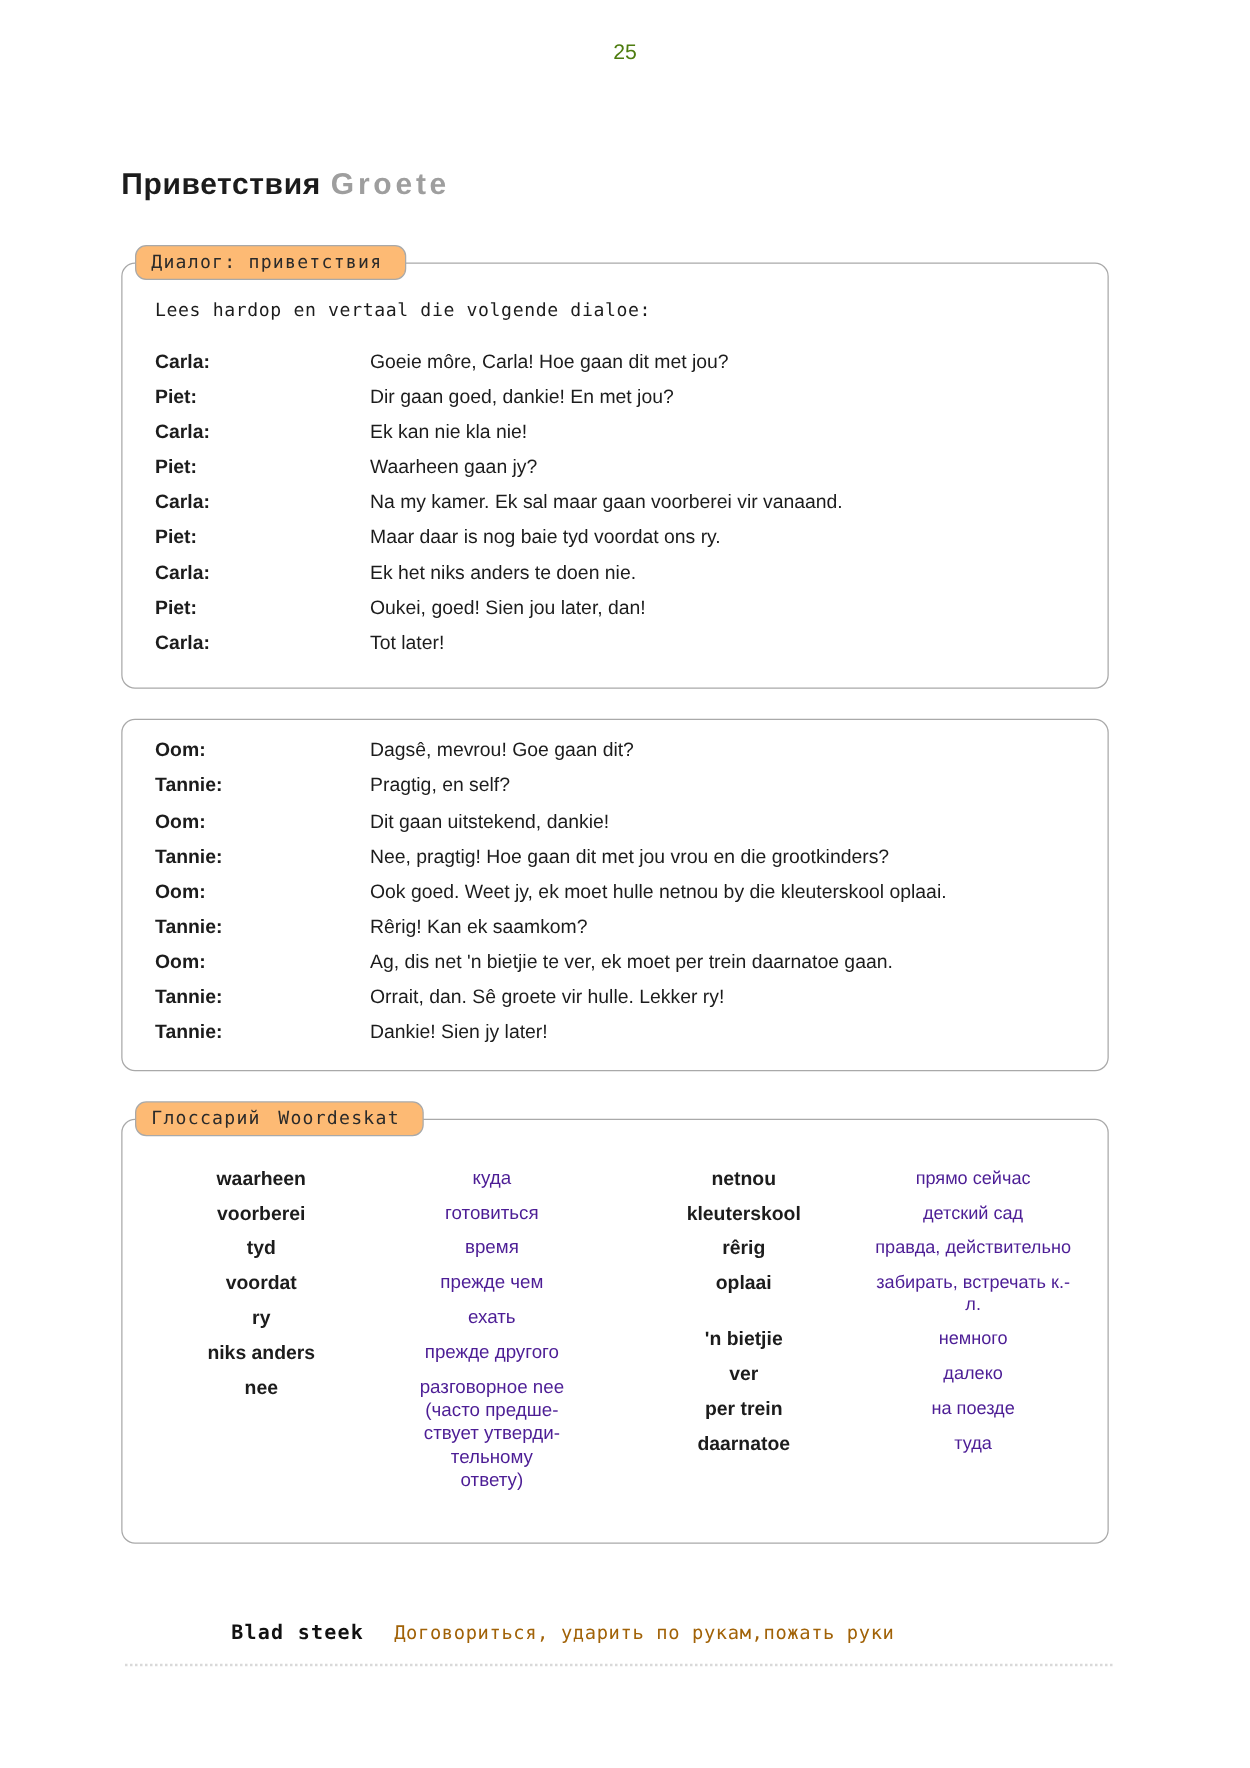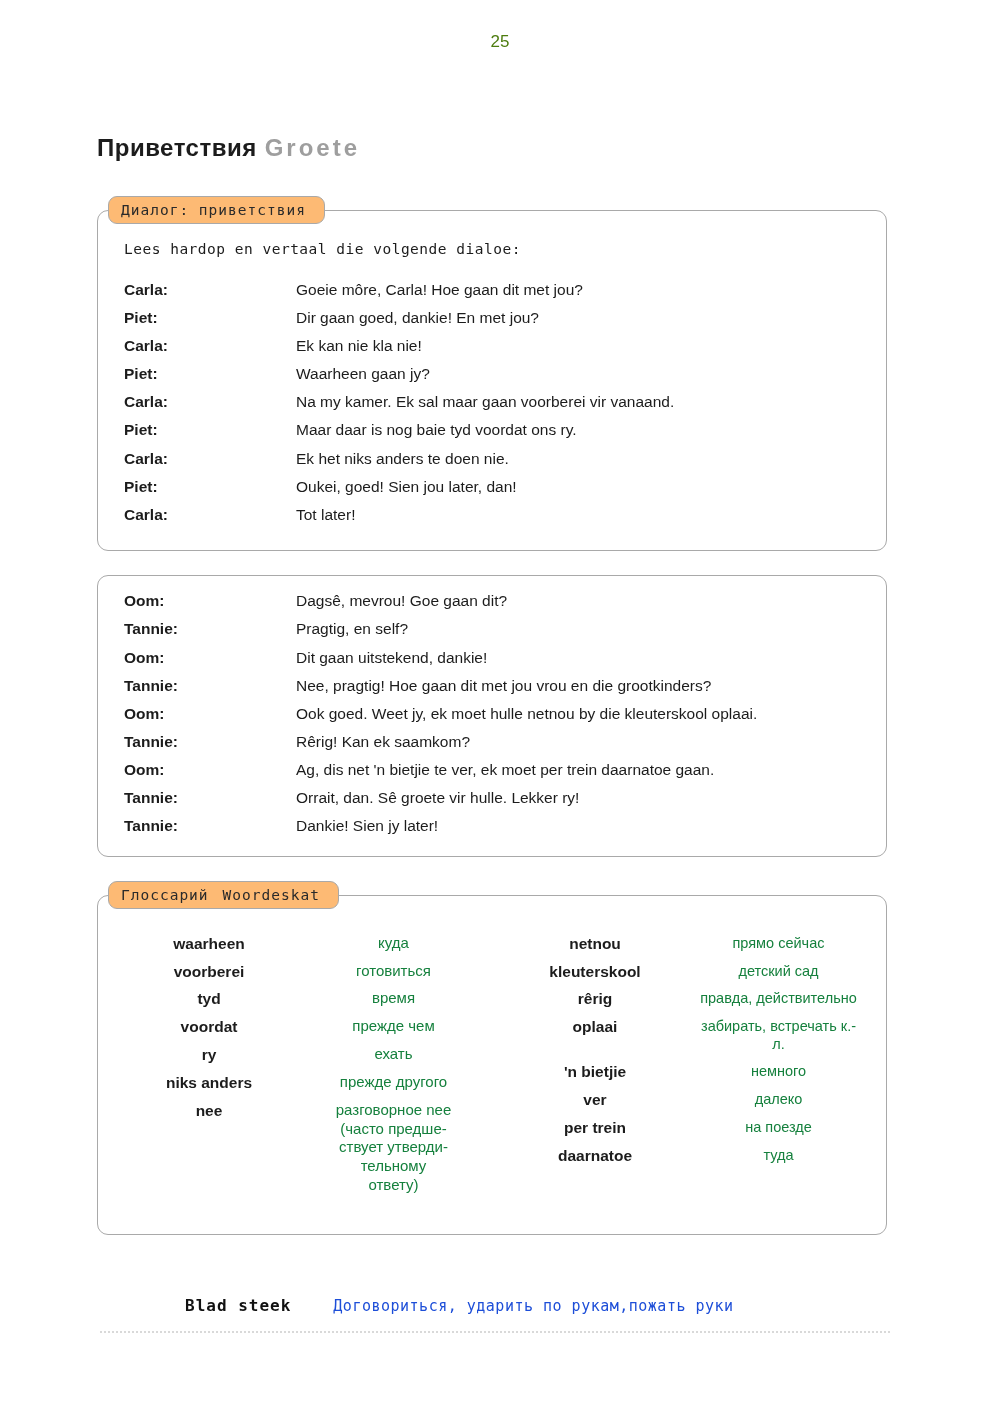--- a/index.html
+++ b/index.html
@@ -86,21 +86,21 @@
   .gloss-grid {
     display: grid;
     row-gap: 8.5px;
     font-size: 15.5px;
     line-height: 1.25;
     align-content: start;
   }
   .gloss-left  { width: 370px; grid-template-columns: 170px 1fr; }
   .gloss-right { width: 368px; grid-template-columns: 200px 1fr; }
   .gloss-grid .term { font-weight: bold; }
-  .gloss-grid .def  { white-space: pre-line; font-size: 15px; color: #15803d; }
+  .gloss-grid .def  { white-space: pre-line; font-size: 15px; color: #4c1d95; }
   .gloss-right .def { font-size: 14.5px; }
 
   .footer-row {
     position: absolute;
     left: 0;
     top: 1296px;
     width: 1000px;
   }
   .footer-line {
     display: flex;
@@ -108,24 +108,24 @@
     margin-left: 185px;
     font-family: "DejaVu Sans Mono", monospace;
   }
   .footer-term {
     font-weight: bold;
     font-size: 16px;
     letter-spacing: 1px;
     color: #111;
   }
   .footer-def {
-    margin-left: 42px;
+    margin-left: 24px;
     font-size: 15px;
     letter-spacing: 0.5px;
-    color: #1d4ed8;
+    color: #a16207;
   }
   .dotted-divider {
     margin: 16px 0 0 100px;
     width: 790px;
     border-top: 2px dotted #d9d9d9;
   }
 </style>
 </head>
 <body>
 

